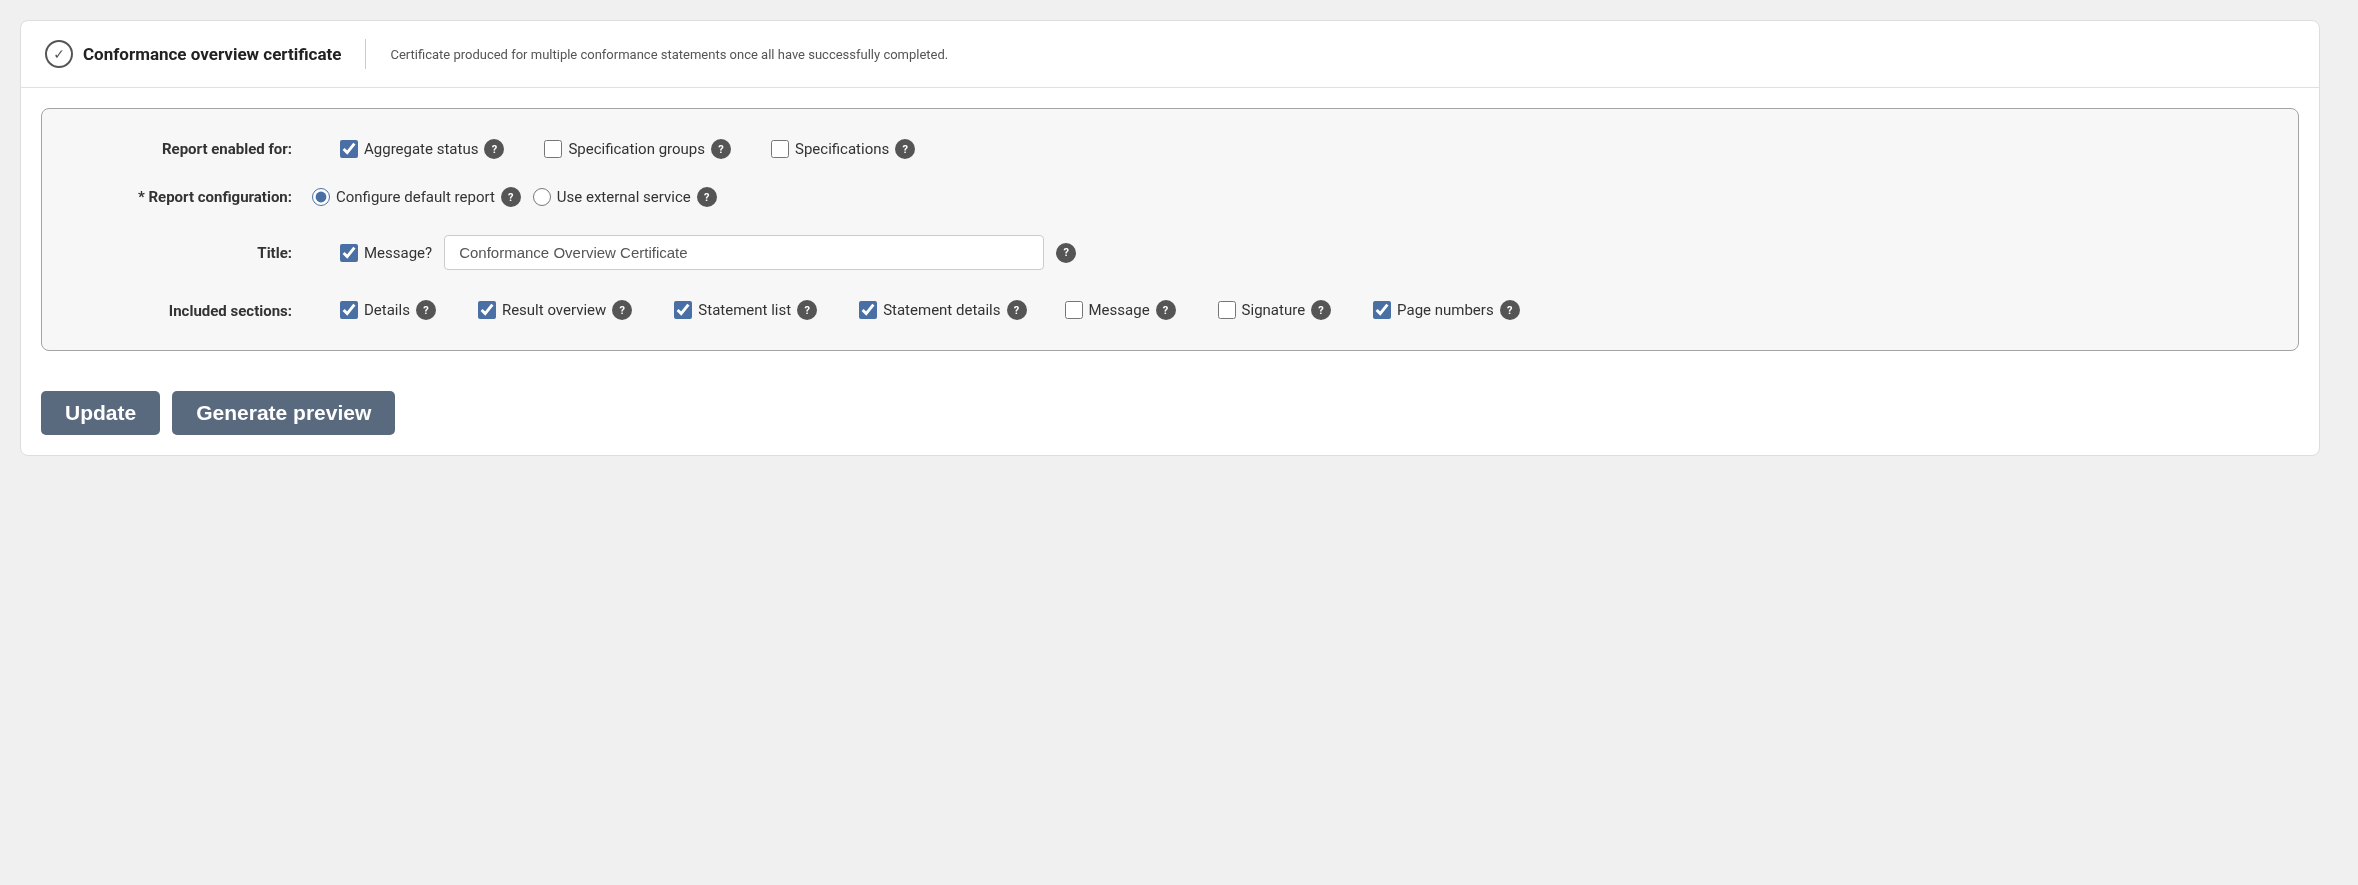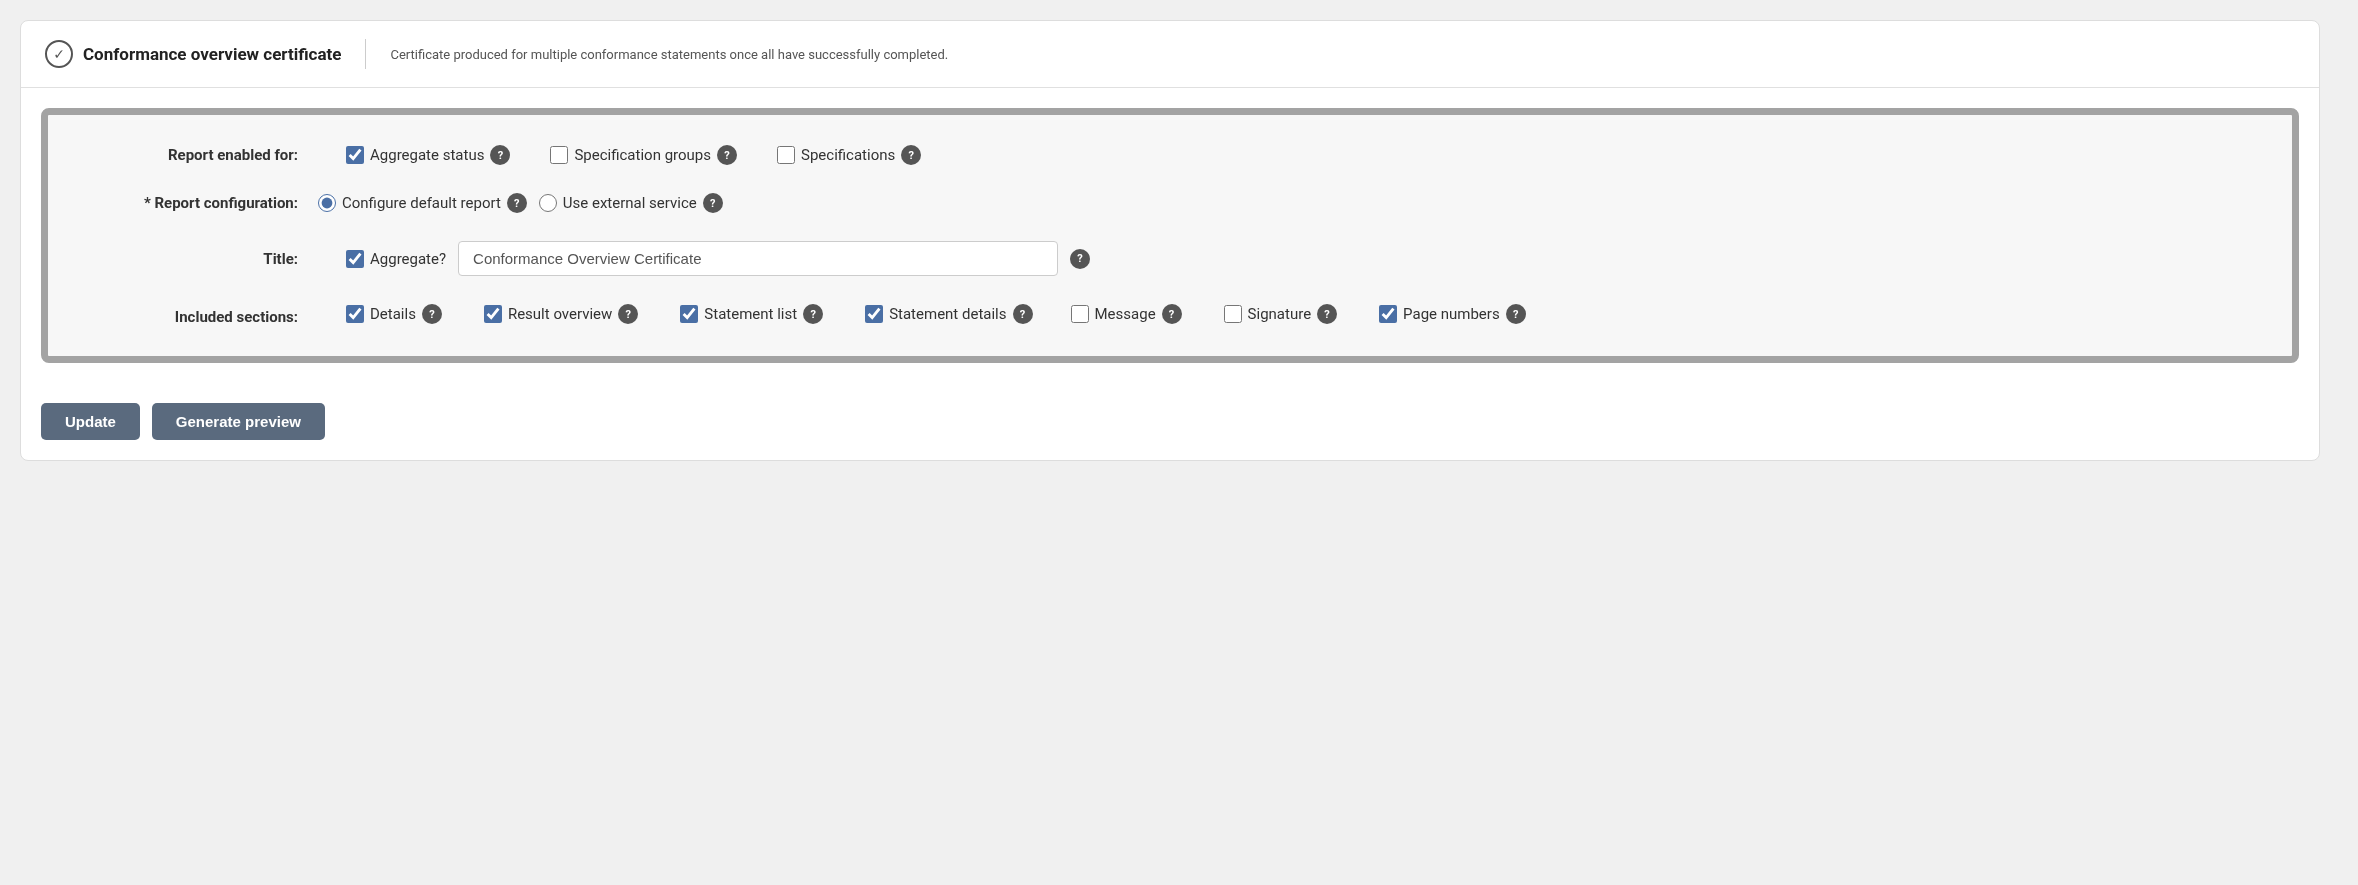--- a/index.html
+++ b/index.html
@@ -57,21 +57,21 @@
       background: #ccc;
       margin: 0 8px;
     }
     .header-description {
       color: #555;
       font-size: 13px;
     }
     .form-container {
       background: #f7f7f7;
       margin: 20px;
-      border: 7px solid #a3a3a3;
+      border: 1px solid #a3a3a3;
       border-radius: 8px;
       padding: 30px 40px 30px 40px;
     }
     .form-row {
       display: flex;
       align-items: center;
       margin-bottom: 28px;
     }
     .form-row:last-child {
       margin-bottom: 0;
@@ -155,21 +155,21 @@
     .buttons-row {
       display: flex;
       align-items: center;
       gap: 12px;
       padding: 20px 20px 20px 20px;
     }
     .btn {
       padding: 10px 24px;
       border: none;
       border-radius: 5px;
-      font-size: 15px;
+      font-size: 21px;
       font-weight: 600;
       cursor: pointer;
       color: #fff;
       background: #5a6a7e;
     }
     .btn-update { background: #5a6a7e; }
     .btn-preview { background: #5a6a7e; }
     .btn-signature { background: #5a6a7e; }
   </style>
 </head>
@@ -223,28 +223,28 @@
           <span class="help-icon">?</span>
         </div>
       </div>
     </div>
 
     <div class="form-row">
       <div class="form-label">Title:</div>
       <div class="form-controls">
         <div class="checkbox-group">
           <input type="checkbox" checked="" id="titleIncl" style="">
-          <label for="titleIncl">Aggregate?</label>
+          <label for="titleIncl">Message?</label>
         </div>
         <input type="text" class="title-input" value="Conformance Overview Certificate" style="">
         <span class="help-icon">?</span>
       </div>
     </div>
 
-    <div class="form-row" style="align-items:flex-start;">
+    <div class="form-row" style="align-items:flex-end;">
       <div class="form-label" style="padding-top:4px;">Included sections:</div>
       <div class="sections-row">
         <div class="sections-line">
           <div class="checkbox-group">
             <input type="checkbox" checked="" id="secDetails" style="">
             <label for="secDetails">Details</label>
             <span class="help-icon">?</span>
           </div>
           <div class="checkbox-group">
             <input type="checkbox" checked="" id="secResult" style="">

